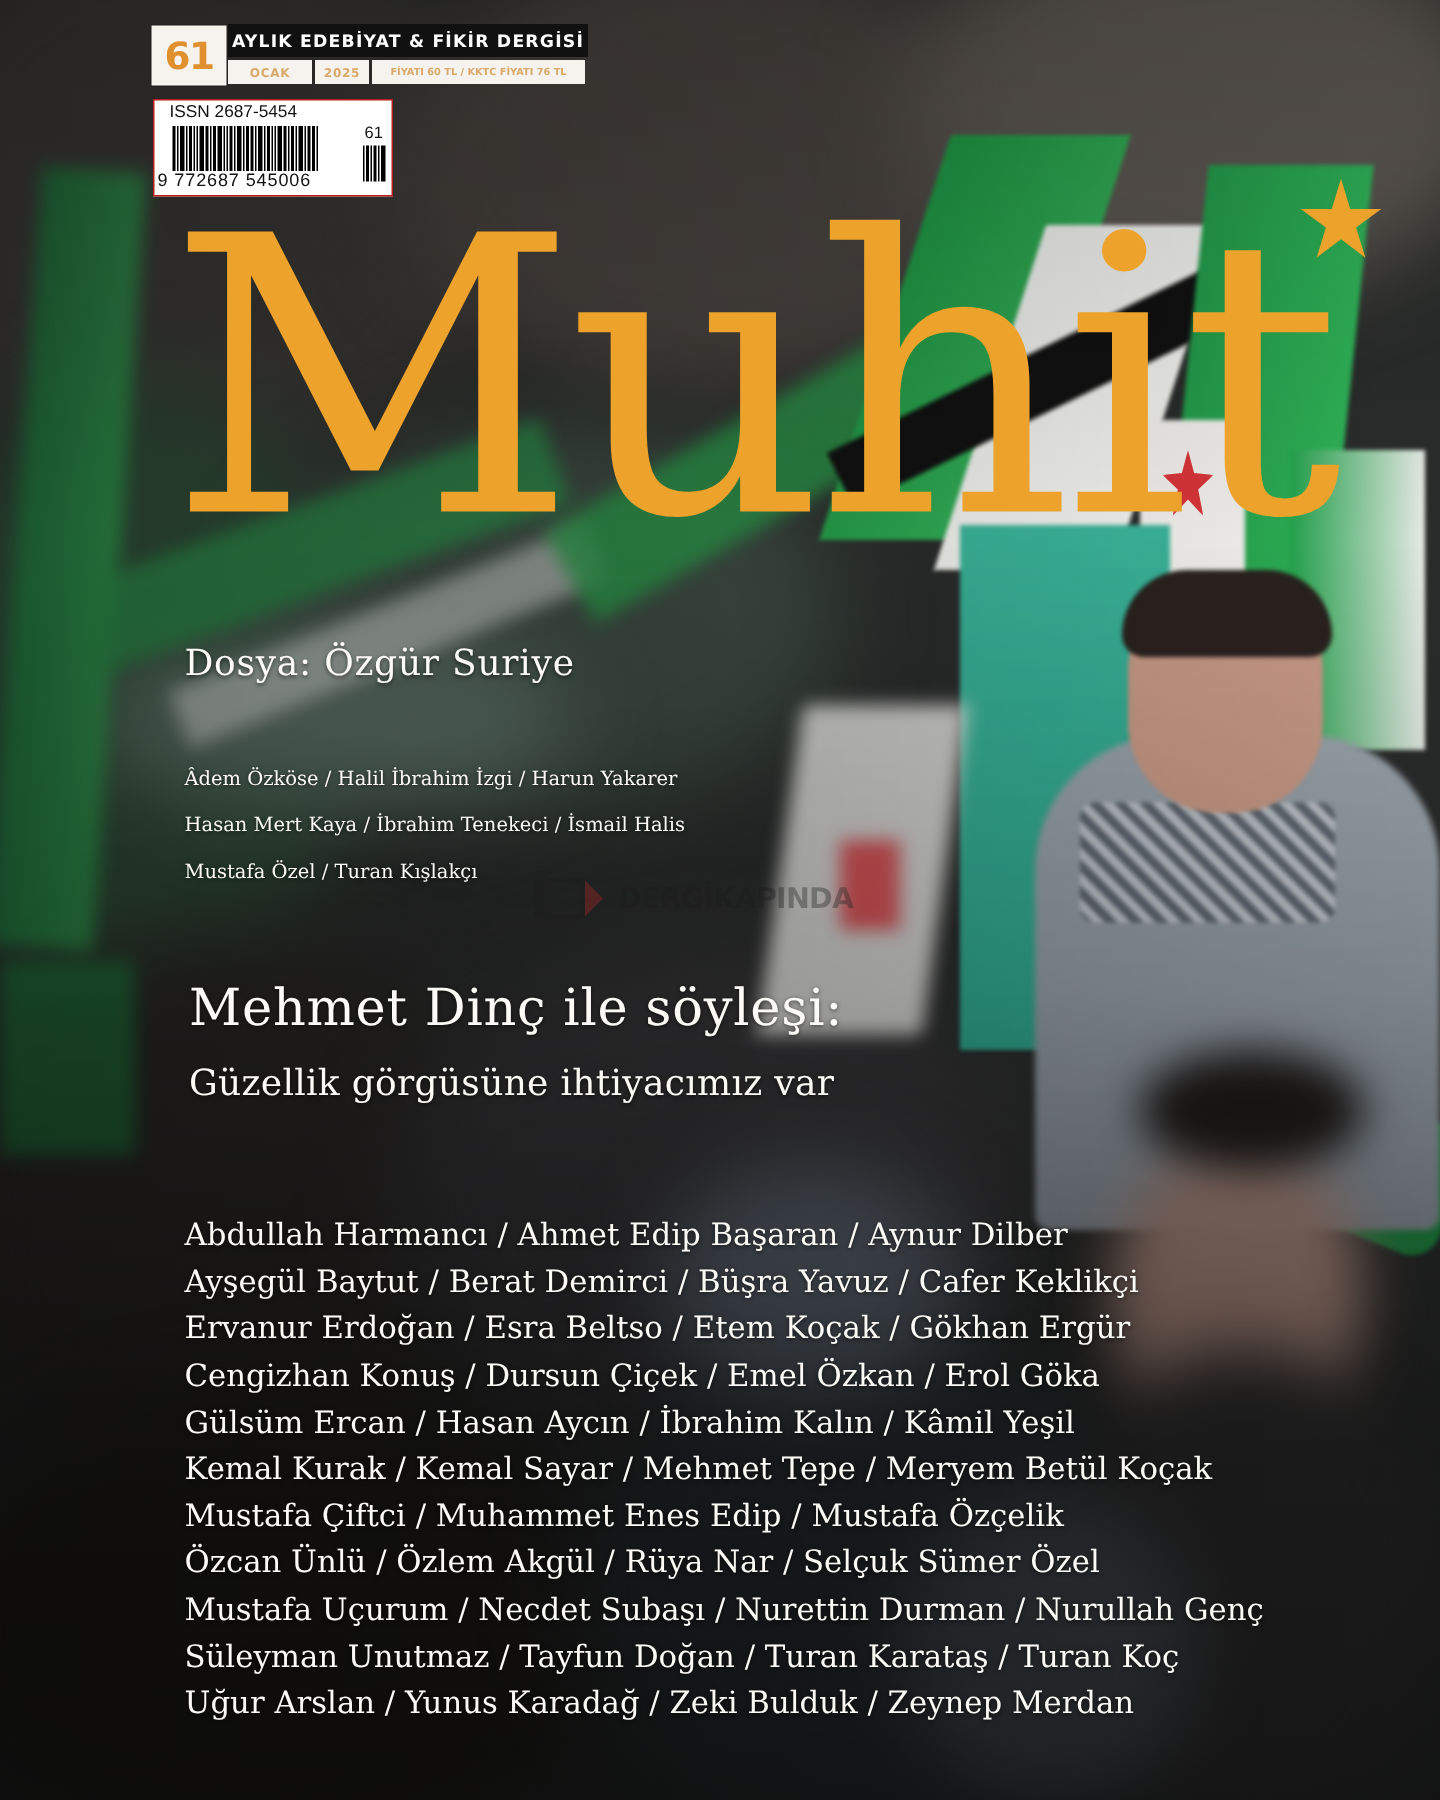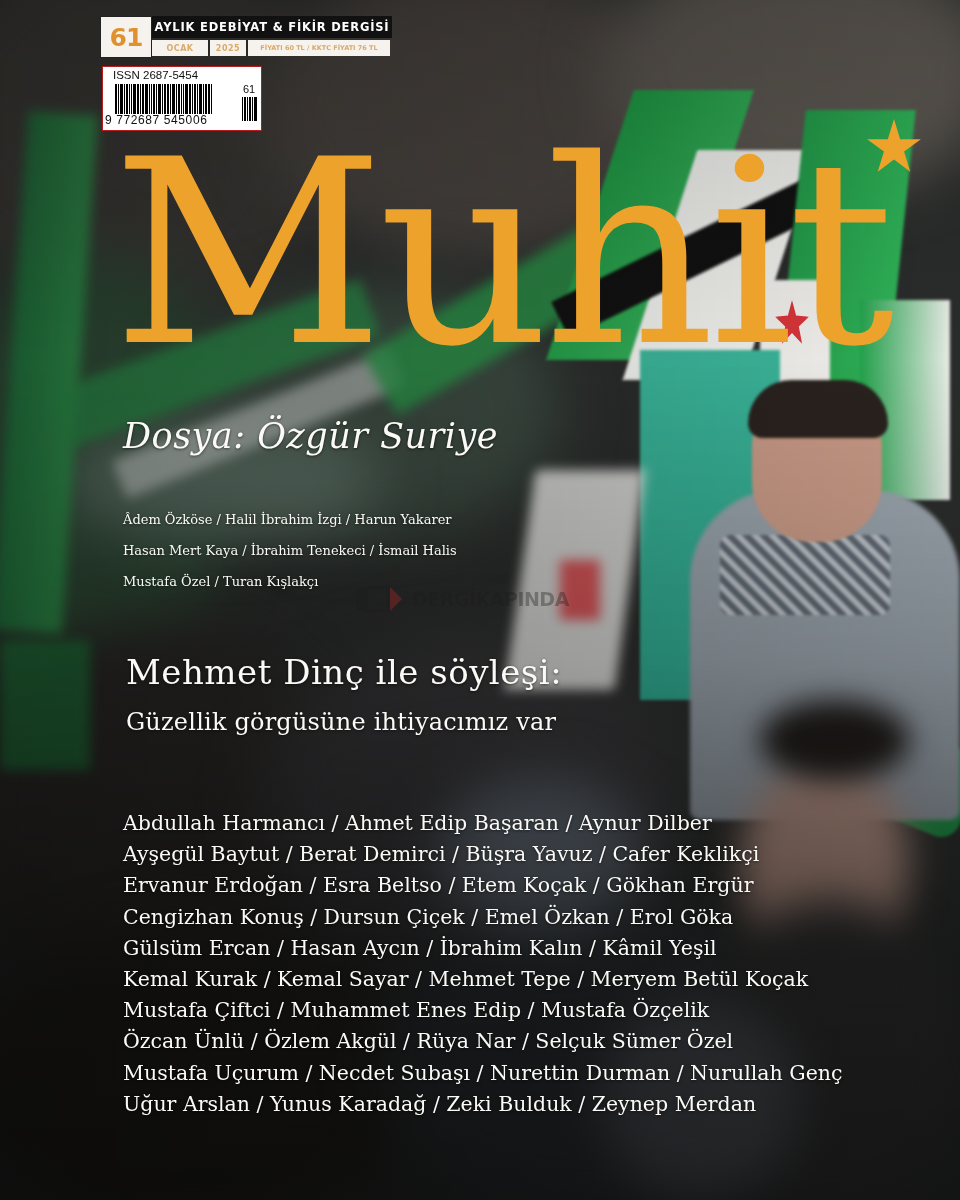--- a/index.html
+++ b/index.html
@@ -71,21 +71,21 @@
       font-family: "DejaVu Serif", serif; font-size: 256px; line-height: 1;
       color: #eda22b; letter-spacing: -6px; font-weight: normal;
       transform: scaleX(1.04); transform-origin: left top;
     }
     .logo-star {
       position: absolute; left: 866px; top: 118px; width: 56px; height: 56px; color: #eda22b;
     }
 
     
     .cover-text { position: absolute; color: #fbfaf6; text-shadow: 0 1px 3px rgba(0,0,0,0.55); white-space: nowrap; }
-    .dosya-title { left: 123px; top: 416px; font-size: 35px; letter-spacing: 0.5px; font-style: italic; }
+    .dosya-title { left: 123px; top: 428px; font-size: 24px; letter-spacing: 0.5px; }
     .dosya-authors { left: 123px; top: 504px; font-size: 13px; line-height: 31px; }
     .interview-title { left: 126px; top: 652px; font-size: 34px; letter-spacing: 0.5px; }
     .interview-sub { left: 126px; top: 708px; font-size: 24px; letter-spacing: 0.2px; }
     .contributors { left: 123px; top: 808px; font-size: 20.5px; line-height: 31.2px; }
 
     .watermark {
       position: absolute; left: 352px; top: 585px; width: 270px; height: 28px;
       display: flex; align-items: center; opacity: 0.35;
     }
     .watermark .wm-logo {
@@ -232,14 +232,15 @@
 <div class="cover-text contributors">
   <div>Abdullah Harmancı / Ahmet Edip Başaran / Aynur Dilber</div>
   <div>Ayşegül Baytut / Berat Demirci / Büşra Yavuz / Cafer Keklikçi</div>
   <div>Ervanur Erdoğan / Esra Beltso / Etem Koçak / Gökhan Ergür</div>
   <div>Cengizhan Konuş / Dursun Çiçek / Emel Özkan / Erol Göka</div>
   <div>Gülsüm Ercan / Hasan Aycın / İbrahim Kalın / Kâmil Yeşil</div>
   <div>Kemal Kurak / Kemal Sayar / Mehmet Tepe / Meryem Betül Koçak</div>
   <div>Mustafa Çiftci / Muhammet Enes Edip / Mustafa Özçelik</div>
   <div>Özcan Ünlü / Özlem Akgül / Rüya Nar / Selçuk Sümer Özel</div>
   <div>Mustafa Uçurum / Necdet Subaşı / Nurettin Durman / Nurullah Genç</div>
+  <div>Süleyman Unutmaz / Tayfun Doğan / Turan Karataş / Turan Koç</div>
   <div>Uğur Arslan / Yunus Karadağ / Zeki Bulduk / Zeynep Merdan</div>
 </div>
 
 </body></html>

